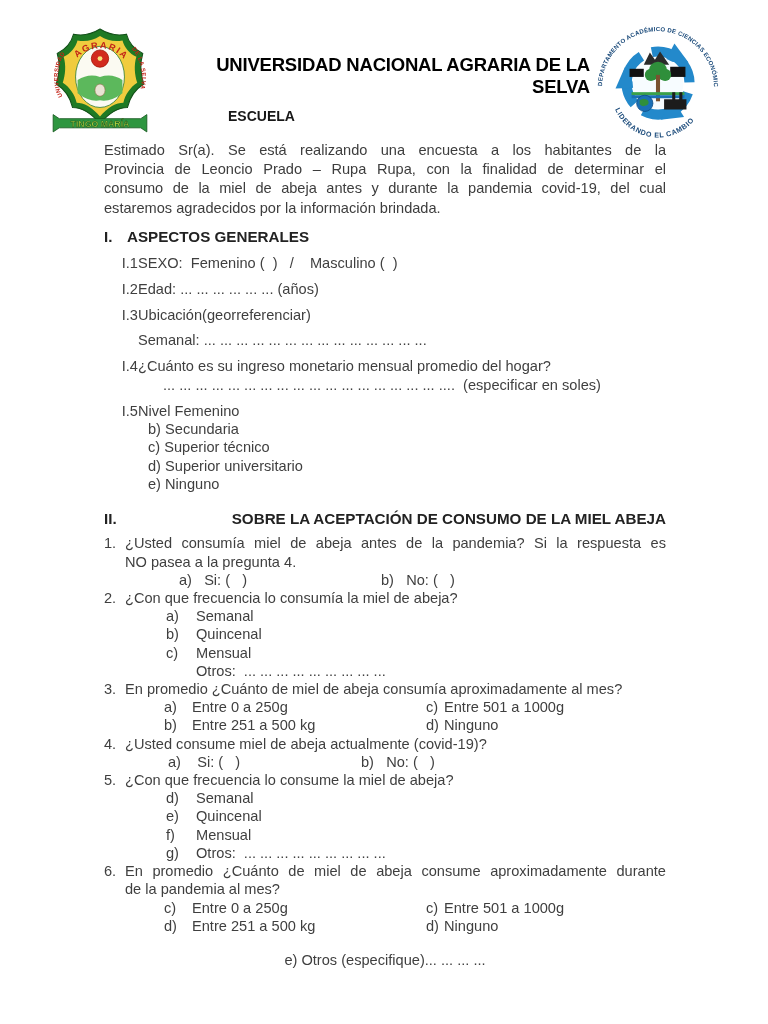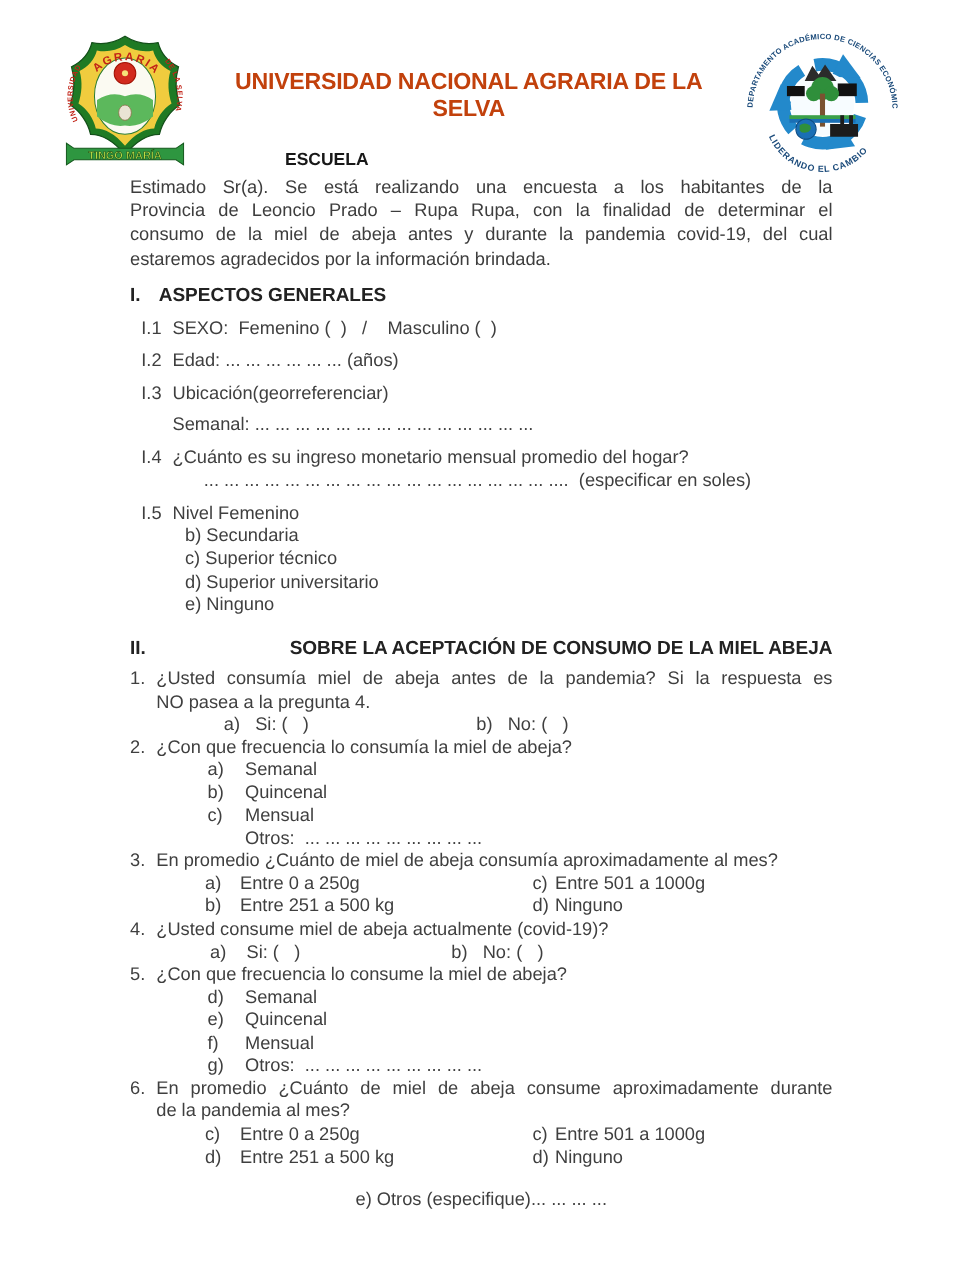--- a/index.html
+++ b/index.html
@@ -8,36 +8,36 @@
     width:768px; height:1024px; position:relative; overflow:hidden;
     font-family:"Liberation Sans", sans-serif; color:#3f3f3f;
   }
   .page { position:absolute; inset:0; background:#ffffff; }
 
   
   .header { position:absolute; top:0; left:0; width:768px; height:140px; }
   .logo-left  { position:absolute; left:52px; top:27px; width:96px; height:110px; }
   .logo-right { position:absolute; left:588px; top:18px; width:140px; height:128px; }
   .title-block { position:absolute; left:160px; top:54px; width:430px; }
-  .title { font-size:18.5px; font-weight:bold; color:#c2410c; text-align:center; letter-spacing:-0.2px; }
-  .subtitle { font-size:14px; font-weight:bold; color:#181818; margin-top:21px; margin-left:68px; }
+  .title { font-size:18.5px; font-weight:bold; color:#000000; text-align:right; letter-spacing:-0.2px; }
+  .subtitle { font-size:14px; font-weight:bold; color:#181818; margin-top:10px; margin-left:68px; }
 
   
   .content { position:absolute; left:104px; top:141px; width:562px; font-size:14.6px; }
   .pre { white-space:pre-wrap; }
   .jl { text-align:justify; text-align-last:justify; }
 
   .intro { line-height:19.2px; color:#3d3d3d; }
 
   .sec-head { display:flex; font-weight:bold; color:#222; font-size:15.2px; line-height:18px; margin-top:10px; }
   .sec-head .sec-num { width:16px; margin-right:7px; }
   .sec-head.sec2 { margin-top:17px; margin-bottom:6px;justify-content:space-between; }
   .sec-head.sec2 .sec-num { width:19px; margin-right:4px; }
 
-  .s1-item { display:flex; line-height:18px; margin-top:8px; padding-left:9px; }
+  .s1-item { display:flex; line-height:18px; margin-top:8px; padding-left:9px;text-align:right; }
   .s1-num { width:25px; flex-shrink:0; }
   .s1-sub { line-height:18px; margin-top:7px; padding-left:34px; }
   .s1-sub.ingreso { margin-top:1px; padding-left:59px; }
   .lvl-opt { line-height:18.4px; padding-left:44px; }
 
   .q { display:flex; line-height:18.2px; }
   .q-num { width:21px; flex-shrink:0; }
   .q-body { flex:1; }
   .inline-opts { line-height:18.2px; }
   .inline-opts.q1o { padding-left:75px; }

